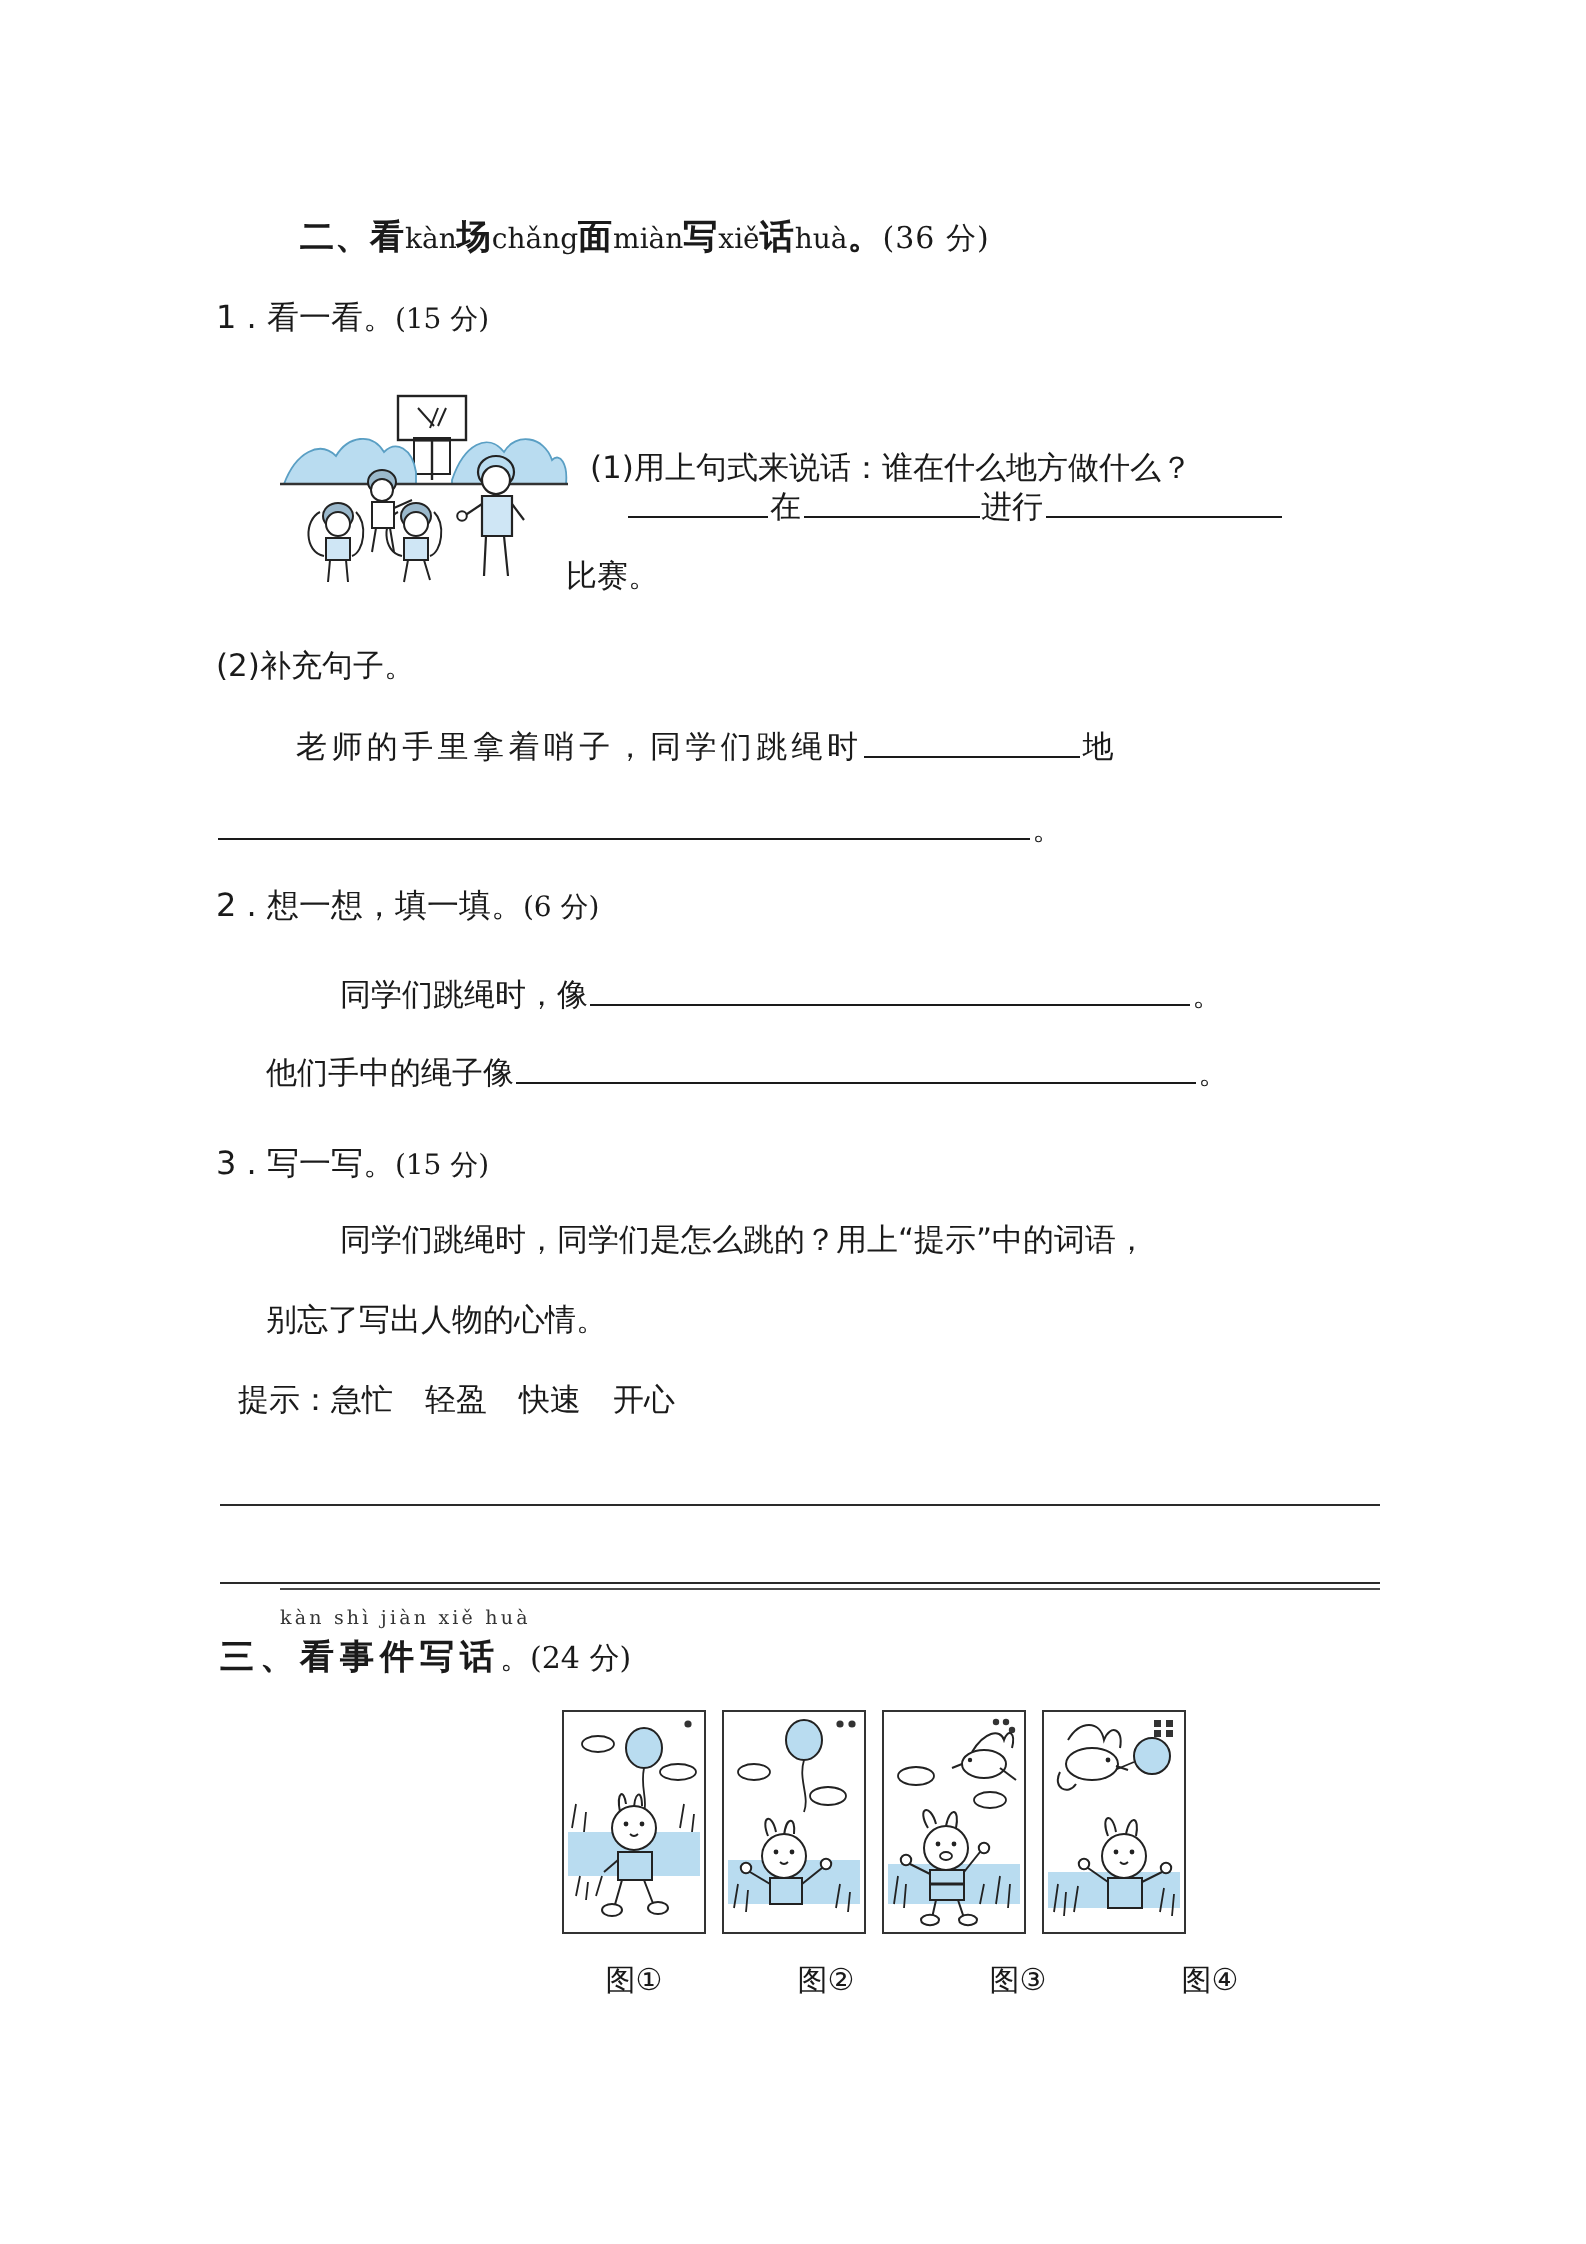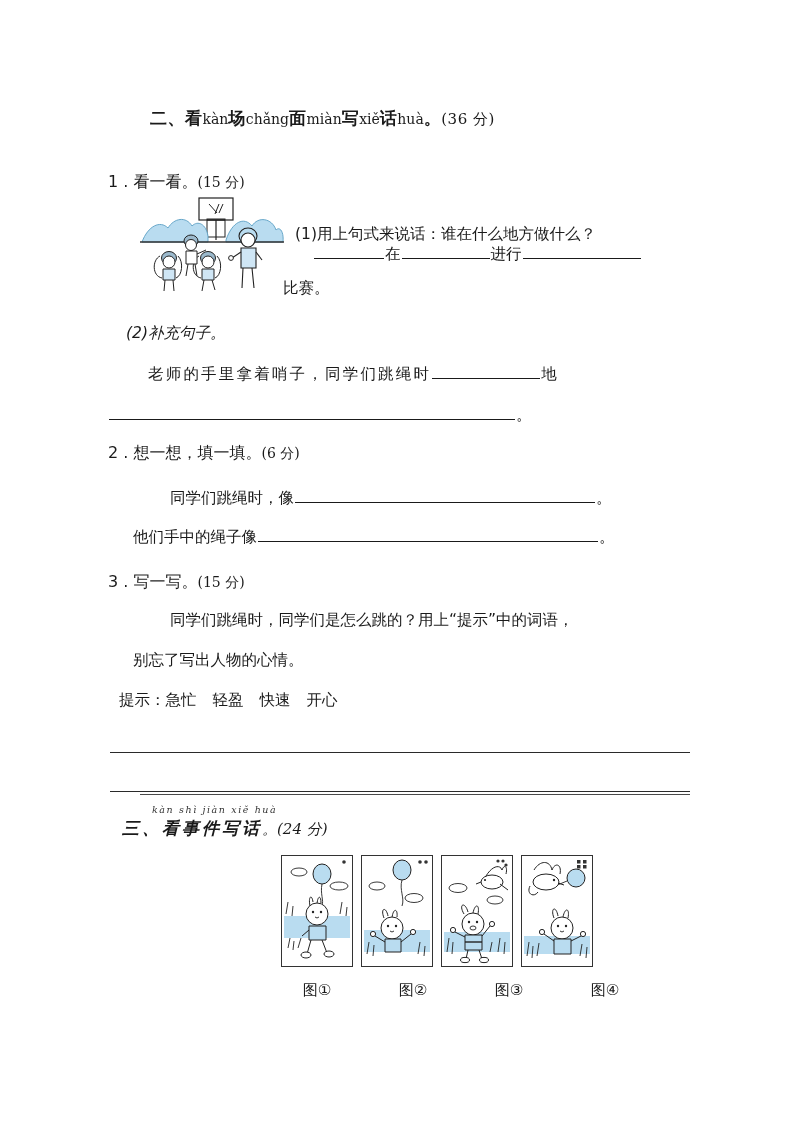--- a/index.html
+++ b/index.html
@@ -139,21 +139,21 @@
 </style>
 </head>
 <body>
 
 <div class="page">
 
   <div class="sec-head cn" style="left:150px; top:107px;">
     <span>二、</span><span>看</span><span class="py-inline">kàn</span><span>场</span><span class="py-inline">chǎng</span><span>面</span><span class="py-inline">miàn</span><span>写</span><span class="py-inline">xiě</span><span>话</span><span class="py-inline">huà</span><span>。</span><span class="score">(36 分)</span>
   </div>
 
-  <div class="q-num cn" style="left:108px; top:149px;margin-top:23px;">
+  <div class="q-num cn" style="left:108px; top:149px;">
     <span>1 . 看一看。</span><span class="score">(15 分)</span>
   </div>
 
   <div class="illus1" style="left:138px; top:196px; width:148px; height:96px;">
     <svg width="148" height="96" viewBox="0 0 148 96">
 
       <rect x="61" y="2" width="34" height="22" fill="#fff" stroke="#222" stroke-width="1.2"></rect>
       <path d="M71 8 l8 9 m2 -9 l-4 10 m8 -10 l-4 9" stroke="#222" stroke-width="1" fill="none"></path>
       <rect x="69" y="23" width="18" height="18" fill="none" stroke="#222" stroke-width="1"></rect>
       <line x1="69" y1="24" x2="87" y2="24" stroke="#222" stroke-width="1.4"></line>
@@ -202,21 +202,21 @@
   </div>
 
   <div class="body-text cn" style="left:295px; top:195px;margin-top:29px;">(1)用上句式来说话：谁在什么地方做什么？</div>
 
   <div class="body-text cn" style="left:313px; top:243px;">
     <span class="blank" style="width:70px;"></span><span>在</span><span class="blank" style="width:88px;"></span><span>进行</span><span class="blank" style="width:118px;"></span>
   </div>
 
   <div class="body-text cn" style="left:283px; top:278px;">比赛。</div>
 
-  <div class="body-text cn" style="left:126px; top:323px;font-style:italic;">(2)补充句子。</div>
+  <div class="body-text cn" style="left:108px; top:323px;">(2)补充句子。</div>
 
   <div class="body-text cn spaced" style="left:148px; top:363px;">
     <span>老师的手里拿着哨子，同学们跳绳时</span><span class="blank" style="width:108px;"></span><span>地</span>
   </div>
 
   <div class="body-text cn" style="left:108px; top:404px;">
     <span class="blank" style="width:406px;"></span><span>。</span>
   </div>
 
   <div class="q-num cn" style="left:108px; top:443px;">
@@ -241,21 +241,21 @@
 
   <div class="body-text cn" style="left:119px; top:690px;">
     <span>提示：</span><span style="margin-right:16px;">急忙</span><span style="margin-right:16px;">轻盈</span><span style="margin-right:16px;">快速</span><span>开心</span>
   </div>
 
   <div class="write-line" style="left:110px; top:752px; width:580px;"></div>
   <div class="write-line" style="left:110px; top:791px; width:580px;"></div>
 
   <div class="hr-sep" style="left:140px; top:794px; width:550px;"></div>
 
-  <div class="ruby-head cn" style="left:122px; top:817px;font-style:italic;">
+  <div class="ruby-head cn" style="left:110px; top:817px;">
     <span class="ruby-py">kàn shì jiàn xiě huà</span>
     <span class="ruby-main">三、</span><span class="ruby-main">看事件写话</span><span class="score">。</span><span class="score">(24 分)</span>
   </div>
 
   <div class="strip" style="left:281px; top:855px; gap:8px;">
 
     <div class="panel" style="width:72px; height:112px;">
       <svg width="70" height="110" viewBox="0 0 70 110">
         <rect x="0" y="0" width="70" height="110" fill="#fff"></rect>
         <circle cx="62" cy="6" r="1.8" fill="#333"></circle>

